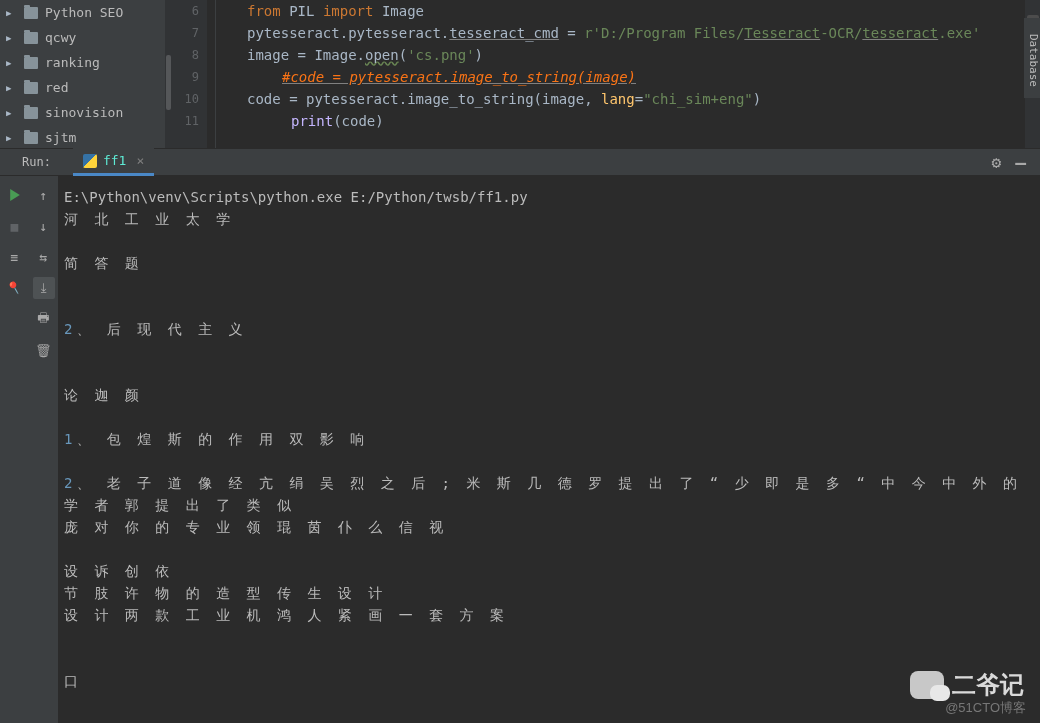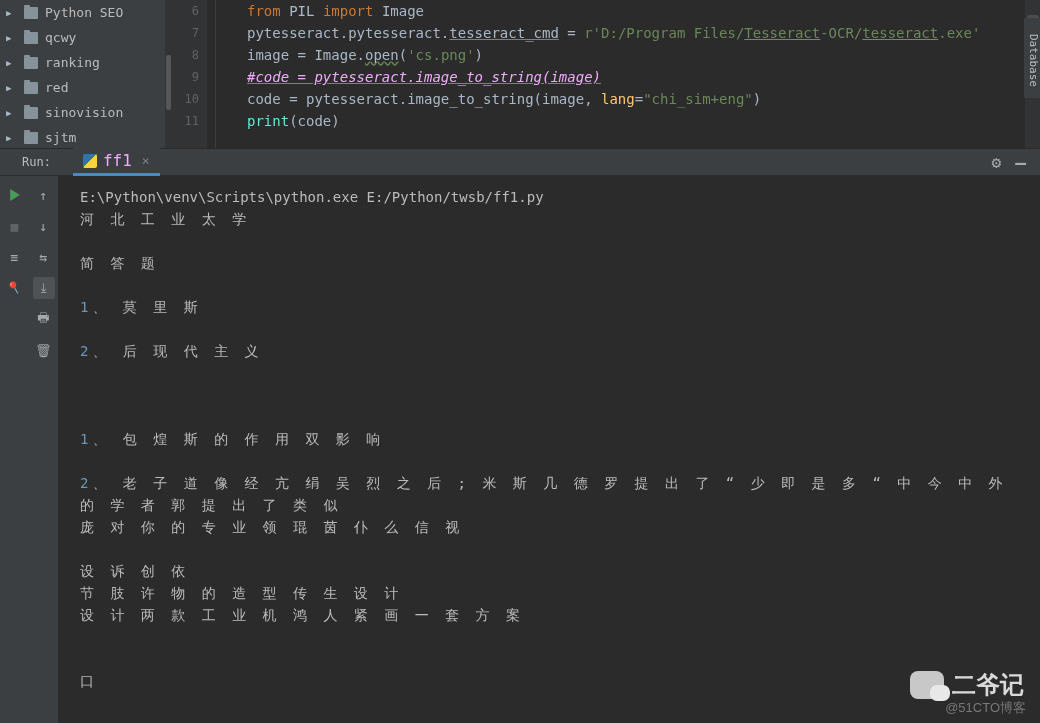--- a/index.html
+++ b/index.html
@@ -15,46 +15,46 @@
   .gutter-strip::after { content:""; position:absolute; top:55px; left:1px; width:5px; height:55px; background:#555759; border-radius:2px; }
   .editor { flex:1; background:#2b2b2b; display:flex; position:relative; }
   .ln-col { width:35px; background:#313335; text-align:right; padding-right:8px; padding-top:0; }
   .ln { height:22px; line-height:22px; color:#606366; font-size:12px; }
   .code-area { flex:1; padding-top:0; padding-left:40px; position:relative; }
   .code-line { height:22px; line-height:22px; white-space:pre; font-size:14px; }
   .kw { color:#cc7832; }
   .str { color:#6a8759; }
   .fn { color:#ffc66d;margin-top:13px; }
   .und { text-decoration:underline; text-decoration-color:#808080; }
-  .cmt { color:#f0abfc; font-style:italic; text-decoration:underline; text-decoration-color:#808080; }
-  .builtin { color:#5eead4; }
+  .cmt { color:#f97316; font-style:italic; text-decoration:underline; text-decoration-color:#808080;margin-left:35px; }
+  .builtin { color:#c4b5fd;margin-left:44px; }
   .indent-guide { position:absolute; left:8px; top:0; bottom:0; border-left:1px solid #3c3f41; }
   .squig { text-decoration:underline wavy #698653; text-decoration-skip-ink:none; }
   .ed-scroll { position:absolute; right:0; top:0; width:16px; height:148px; background:#313335; border-left:1px solid #2b2b2b;}
   .ed-scroll-thumb { position:absolute; top:15px; left:2px; width:12px; height:50px; background:#4c4c4c; border-radius:2px; }
   .database-tab { position:absolute; right:0; top:18px; width:16px; height:80px; background:#3c3f41; writing-mode:vertical-rl; font-size:11px; text-align:center; padding-top:5px; color:#bbb; }
 
   .run-bar { height:28px; background:#3c3f41; display:flex; align-items:center; border-top:1px solid #2b2b2b; border-bottom:1px solid #2b2b2b; }
   .run-bar .label { color:#bbbbbb; font-size:12px; padding:0 22px;}
   .run-tab { display:flex; align-items:center; height:28px; padding:0 10px; border-bottom:3px solid #4a88c7; background:#3c3f41; }
   .py-icon { width:14px; height:14px; background:linear-gradient(135deg,#3572a5 50%,#ffd43b 50%); border-radius:2px; margin-right:6px; }
-  .run-tab span.nm { color:#f0abfc; font-size:16px; }
+  .run-tab span.nm { color:#5eead4; font-size:13px; }
   .close-x { color:#808080; margin-left:10px; font-size:13px; }
   .spacer { flex:1; }
   .gear { color:#a9a9a9; font-size:16px; margin-right:14px; }
   .min { color:#a9a9a9; font-size:18px; margin-right:14px; font-weight:bold; }
 
   .console-wrap { display:flex; height:547px; }
   .tool-col { width:58px; background:#3c3f41; display:flex; }
   .tool-sub1 { width:29px; display:flex; flex-direction:column; align-items:center; padding-top:8px; }
   .tool-sub2 { width:29px; display:flex; flex-direction:column; align-items:center; padding-top:8px; }
   .tool-btn { width:22px; height:22px; margin-bottom:9px; display:flex; align-items:center; justify-content:center; color:#a9a9a9; font-size:13px; }
   .tool-btn.play svg { fill:#499c54; }
   .tool-btn.sel { background:#4e5254; border-radius:2px; }
-  .console { flex:1; background:#2b2b2b; padding:10px 22px; }
+  .console { flex:1; background:#2b2b2b; padding:10px 6px; }
   .console .line { line-height:22px; color:#bbbbbb; font-size:14px; letter-spacing:4px; font-family:"SimSun",Consolas,monospace; white-space:pre-wrap; }
   .console .line.cmd { letter-spacing:0; font-family:Consolas,monospace; }
   .console .line.blank { height:22px; }
   .num { color:#6897bb; }
   .watermark1 { position:absolute; right:16px; bottom:22px; display:flex; align-items:center; color:#d9d9d9; font-size:24px; font-family:"Microsoft YaHei",sans-serif; font-weight:bold; }
   .wechat { width:34px; height:28px; background:#c8c8c8; border-radius:8px; margin-right:8px; position:relative; }
   .wechat::before { content:""; position:absolute; right:-6px; bottom:-2px; width:20px; height:16px; background:#e8e8e8; border-radius:7px; }
   .watermark2 { position:absolute; right:14px; bottom:6px; color:#777; font-size:13px; font-family:Liberation Sans, sans-serif; }
 </style>
 </head>
@@ -152,25 +152,25 @@
       <div class="tool-btn">🖶</div>
       <div class="tool-btn">🗑</div>
     </div>
   </div>
   <div class="console">
     <div class="line cmd">E:\Python\venv\Scripts\python.exe E:/Python/twsb/ff1.py</div>
     <div class="line">河 北 工 业 太 学</div>
     <div class="line blank"></div>
     <div class="line">简 答 题</div>
     <div class="line blank"></div>
-    <div class="line"><span class="num">1</span><span>、 莫 里 斯</span></div>
     <div class="line blank"></div>
     <div class="line"><span class="num">2</span><span>、 后 现 代 主 义</span></div>
     <div class="line blank"></div>
     <div class="line blank"></div>
+    <div class="line">论 迦 颜</div>
     <div class="line blank"></div>
     <div class="line"><span class="num">1</span><span>、 包 煌 斯 的 作 用 双 影 响</span></div>
     <div class="line blank"></div>
     <div class="line"><span class="num">2</span><span>、 老 子 道 像 经 亢 绢 吴 烈 之 后 ; 米 斯 几 德 罗 提 出 了 “ 少 即 是 多 “ 中 今 中 外 的 学 者 郭 提 出 了 类 似</span></div>
     <div class="line">庞 对 你 的 专 业 领 琨 茵 仆 么 信 视</div>
     <div class="line blank"></div>
     <div class="line">设 诉 创 依</div>
     <div class="line">节 肢 许 物 的 造 型 传 生 设 计</div>
     <div class="line">设 计 两 款 工 业 机 鸿 人 紧 画 一 套 方 案</div>
     <div class="line blank"></div>

